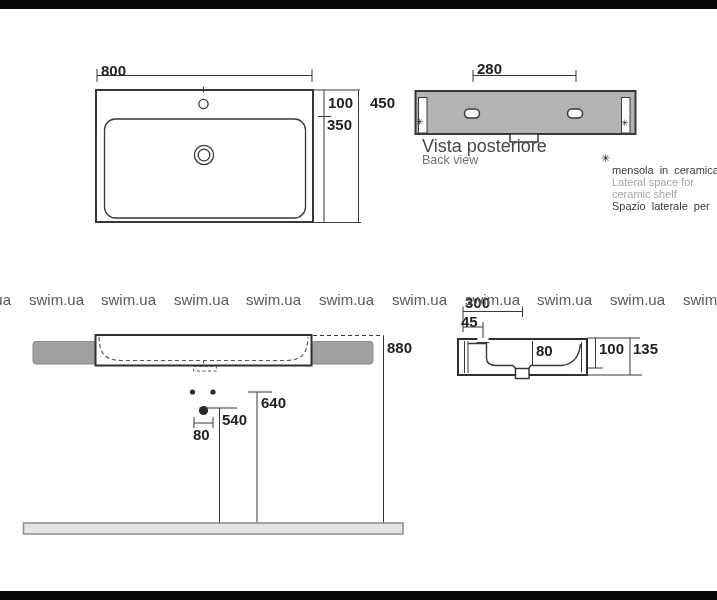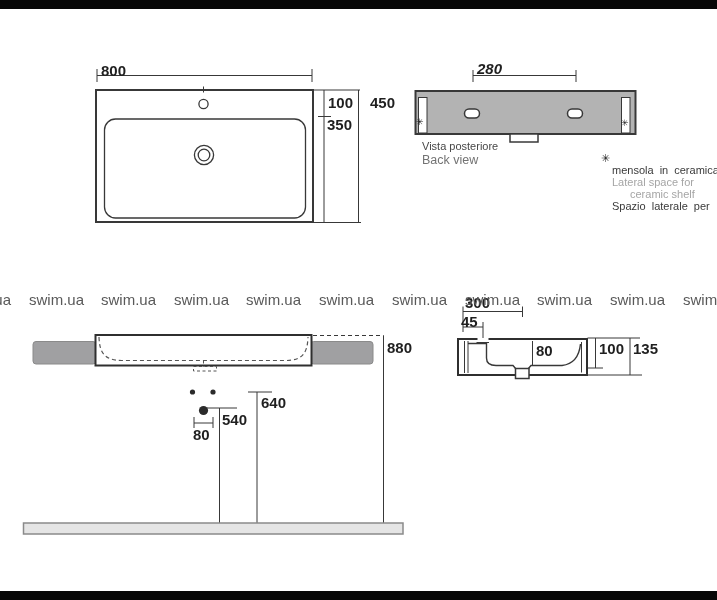--- a/index.html
+++ b/index.html
@@ -8,21 +8,21 @@
     overflow:hidden;font-family:"Liberation Sans",sans-serif;
   }
   .letterbox{position:absolute;left:0;width:717px;height:9px;background:#070707;}
   .letterbox.top{top:0;}
   .letterbox.bottom{top:591px;}
   svg.linework{position:absolute;left:0;top:0;}
   .dim{
     position:absolute;font-weight:bold;font-size:15px;color:#1f1f1f;
     line-height:15px;white-space:nowrap;letter-spacing:0px;
   }
-  .caption-dark{position:absolute;font-size:11px;color:#474747;line-height:13px;white-space:nowrap;}
+  .caption-dark{position:absolute;font-size:18px;color:#474747;line-height:13px;white-space:nowrap;}
   .caption-gray{position:absolute;font-size:12.5px;color:#737373;line-height:13px;white-space:nowrap;}
   .note-line-dark{position:absolute;font-size:11px;color:#3a3a3a;line-height:12px;white-space:nowrap;word-spacing:3px;}
   .note-line-gray{position:absolute;font-size:11px;color:#a5a5a5;line-height:12px;white-space:nowrap;}
   .asterisk{position:absolute;font-size:9px;color:#1f1f1f;line-height:9px;}
   .note-asterisk{position:absolute;font-size:11px;color:#1f1f1f;line-height:11px;}
   .watermark{position:absolute;top:291px;left:0;width:717px;height:20px;}
   .watermark span{
     position:absolute;top:0;font-size:15px;color:#595959;line-height:18px;white-space:nowrap;
   }
 </style>
@@ -139,21 +139,21 @@
       <line x1="630" y1="338" x2="630" y2="375" stroke-width="1"></line>
       <line x1="570" y1="375" x2="642" y2="375" stroke-width="1"></line>
     </g>
   </svg>
 
   <div class="dim" style="left:101px;top:63px;">800</div>
   <div class="dim" style="left:328px;top:95px;">100</div>
   <div class="dim" style="left:362px;top:95px;margin-left:8px;">450</div>
   <div class="dim" style="left:327px;top:117px;">350</div>
 
-  <div class="dim" style="left:477px;top:61px;font-style:italic;">280</div>
+  <div class="dim" style="left:477px;top:61px;">280</div>
 
   <div class="dim" style="left:387px;top:340px;">880</div>
   <div class="dim" style="left:261px;top:395px;">640</div>
   <div class="dim" style="left:222px;top:412px;">540</div>
   <div class="dim" style="left:193px;top:427px;">80</div>
 
   <div class="dim" style="left:465px;top:295px;">300</div>
   <div class="dim" style="left:461px;top:314px;">45</div>
   <div class="dim" style="left:536px;top:343px;">80</div>
   <div class="dim" style="left:599px;top:341px;">100</div>
@@ -162,21 +162,21 @@
   <div class="caption-dark" style="left:422px;top:140px;">Vista posteriore</div>
   <div class="caption-gray" style="left:422px;top:154px;">Back view</div>
 
   <div class="asterisk" style="left:416px;top:118px;">✳</div>
   <div class="asterisk" style="left:621px;top:119px;">✳</div>
 
   <div class="note-asterisk" style="left:601px;top:153px;">✳</div>
   <div class="note-line-dark" style="left:612px;top:152px;margin-top:48px;">Spazio laterale per</div>
   <div class="note-line-dark" style="left:612px;top:164px;">mensola in ceramica</div>
   <div class="note-line-gray" style="left:612px;top:176px;text-align:right;">Lateral space for</div>
-  <div class="note-line-gray" style="left:612px;top:188px;margin-left:18px;">ceramic shelf</div>
+  <div class="note-line-gray" style="left:612px;top:188px;">ceramic shelf</div>
 
   <div class="watermark">
     <span style="left:-44px;">swim.ua</span>
     <span style="left:29px;">swim.ua</span>
     <span style="left:101px;">swim.ua</span>
     <span style="left:174px;">swim.ua</span>
     <span style="left:246px;">swim.ua</span>
     <span style="left:319px;">swim.ua</span>
     <span style="left:392px;">swim.ua</span>
     <span style="left:465px;">swim.ua</span>

